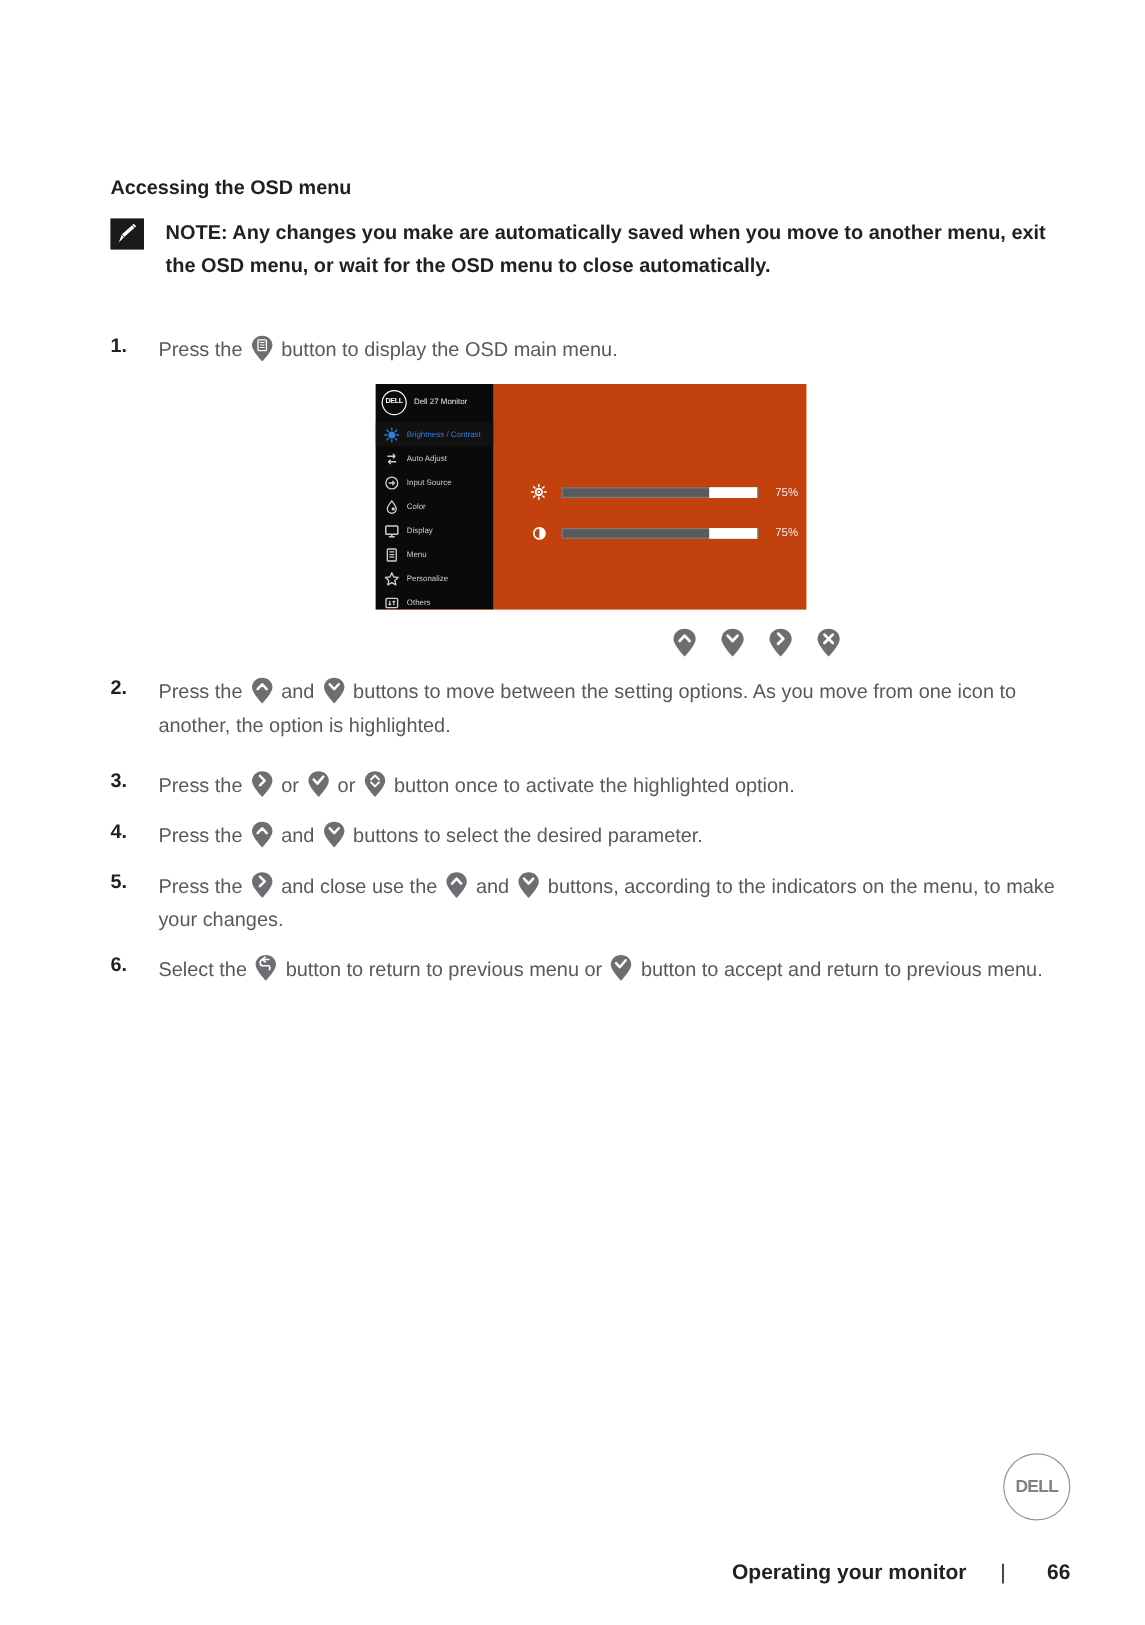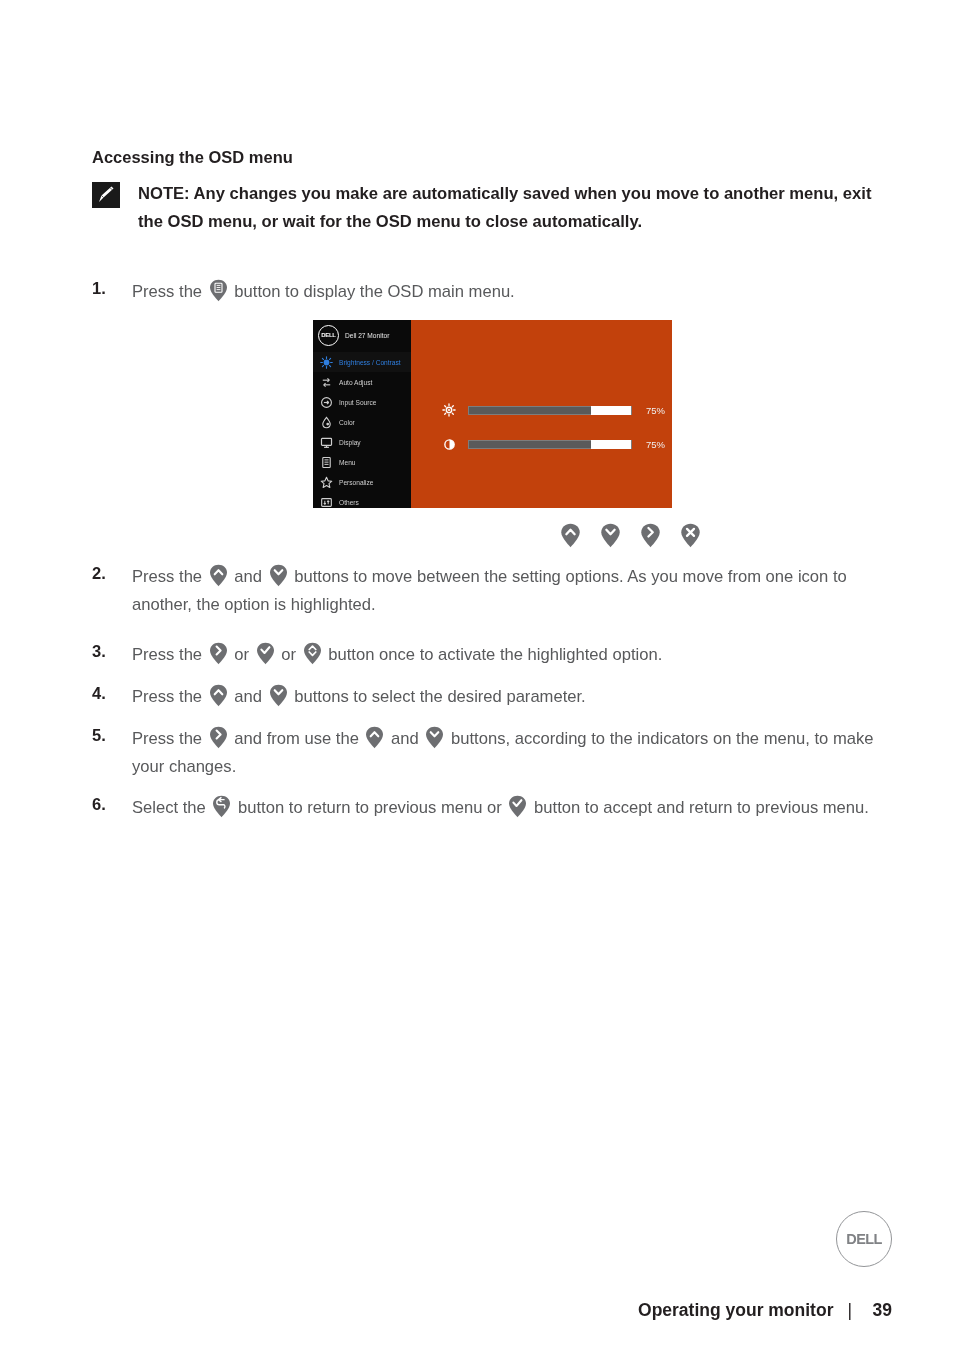--- a/index.html
+++ b/index.html
@@ -215,21 +215,21 @@
     font-size: 14.5px;
     font-weight: bold;
     color: #808285;
     letter-spacing: -0.6px;
   }
   .footer {
     position: absolute;
     right: 62px; top: 1300px;
     display: flex;
     align-items: baseline;
-    gap: 14px;
+    gap: 28px;
     font-size: 17.5px;
     font-weight: bold;
     color: #231f20;
   }
   .footer .sep { color: #231f20; font-weight: 400; }
   .footer .pgnum { min-width: 26px; text-align: right; }
 </style>
 </head>
 <body>
 
@@ -475,21 +475,21 @@
           </svg></span><span> buttons to select the desired parameter.</span>
     </div>
   </div>
 
   <div class="step" style="left:92px; top:725px; width:805px;">
     <div class="step-num">5.</div>
     <div class="step-body">
       <span>Press the </span><span class="pin"><svg width="19" height="23" viewBox="0 0 19 23">
             <path d="M9.5 0.8 C4.7 0.8 1 4.3 1 8.7 C1 13.5 9.5 22.2 9.5 22.2 C9.5 22.2 18 13.5 18 8.7 C18 4.3 14.3 0.8 9.5 0.8 Z" fill="#6d6e71"></path>
             <path d="M7.6 4.6 L11.6 8.5 L7.6 12.4" fill="none" stroke="#ffffff" stroke-width="2.1" stroke-linecap="round" stroke-linejoin="round"></path>
-          </svg></span><span> and from use the </span><span class="pin"><svg width="19" height="23" viewBox="0 0 19 23">
+          </svg></span><span> and close use the </span><span class="pin"><svg width="19" height="23" viewBox="0 0 19 23">
             <path d="M9.5 0.8 C4.7 0.8 1 4.3 1 8.7 C1 13.5 9.5 22.2 9.5 22.2 C9.5 22.2 18 13.5 18 8.7 C18 4.3 14.3 0.8 9.5 0.8 Z" fill="#6d6e71"></path>
             <path d="M5.7 10.3 L9.5 6.2 L13.3 10.3" fill="none" stroke="#ffffff" stroke-width="2.1" stroke-linecap="round" stroke-linejoin="round"></path>
           </svg></span><span> and </span><span class="pin"><svg width="19" height="23" viewBox="0 0 19 23">
             <path d="M9.5 0.8 C4.7 0.8 1 4.3 1 8.7 C1 13.5 9.5 22.2 9.5 22.2 C9.5 22.2 18 13.5 18 8.7 C18 4.3 14.3 0.8 9.5 0.8 Z" fill="#6d6e71"></path>
             <path d="M5.7 6.2 L9.5 10.3 L13.3 6.2" fill="none" stroke="#ffffff" stroke-width="2.1" stroke-linecap="round" stroke-linejoin="round"></path>
           </svg></span><span> buttons, according to the indicators on the menu, to make your changes.</span>
     </div>
   </div>
 
   <div class="step" style="left:92px; top:794px; width:805px;">
@@ -506,16 +506,16 @@
     </div>
   </div>
 
   <div class="dell-badge">
     <span>DELL</span>
   </div>
 
   <div class="footer">
     <span>Operating your monitor</span>
     <span class="sep">|</span>
-    <span class="pgnum">39</span>
+    <span class="pgnum">66</span>
   </div>
 
 </div>
 
 </body></html>

